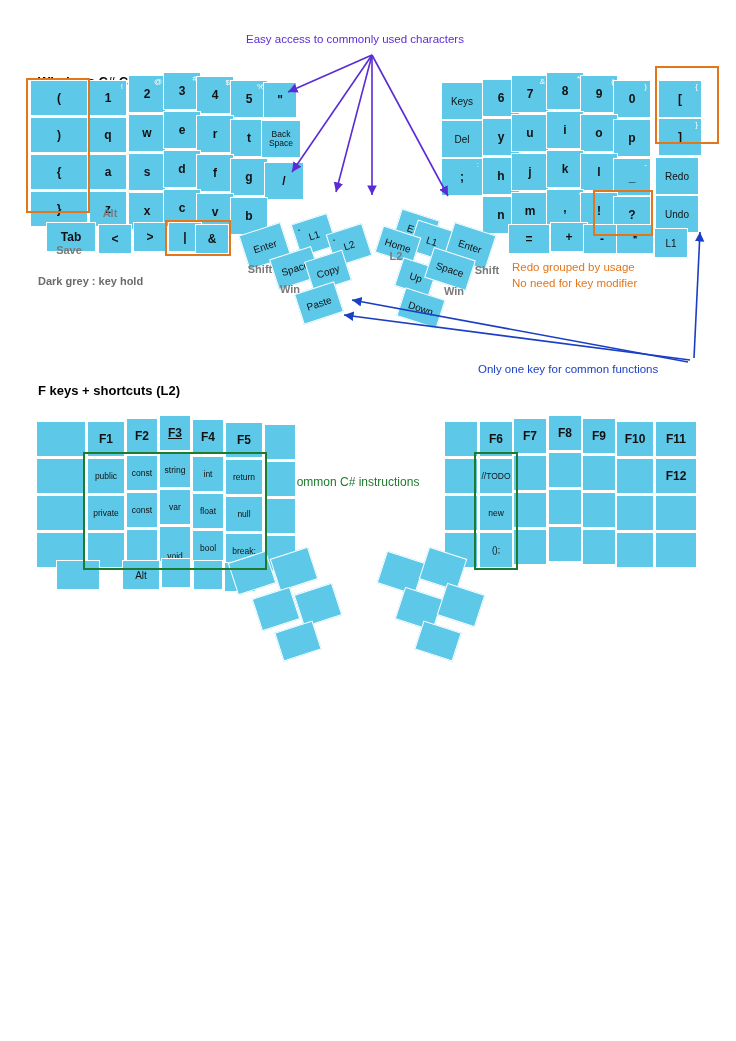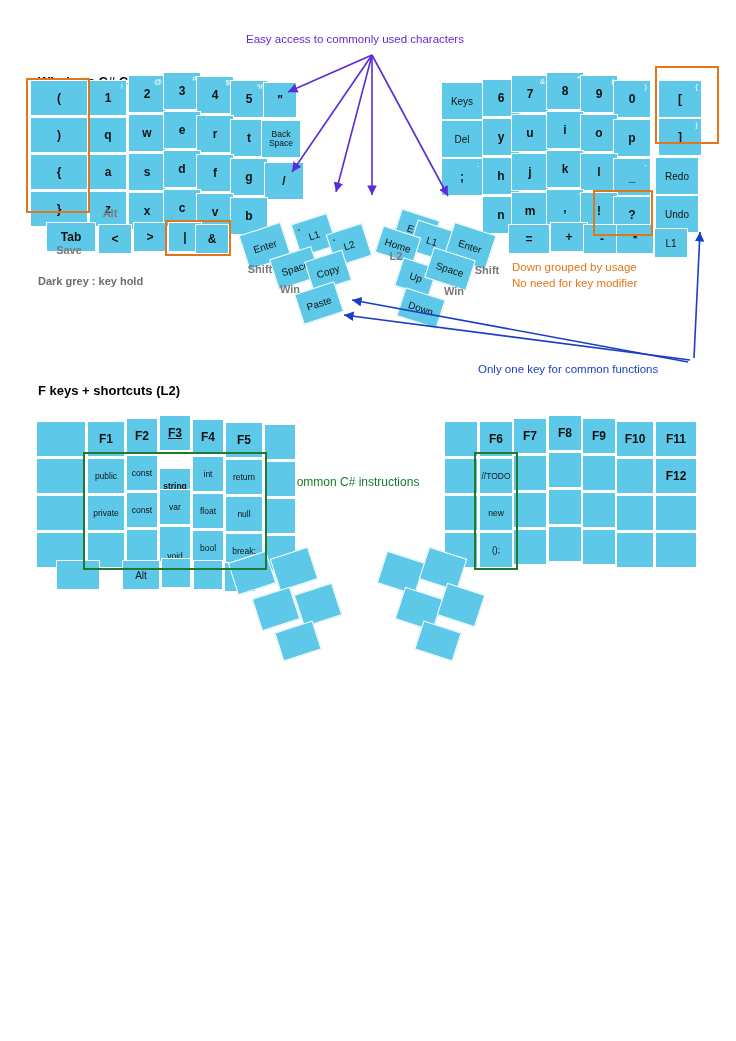--- a/index.html
+++ b/index.html
@@ -88,21 +88,21 @@
 </style>
 </head>
 <body>
 
 <div class="canvas">
 
   <div class="ttl" style="left:38px; top:46px;margin-top:28px;">Windows C# Coder</div>
   <div class="ttl" style="left:38px; top:383px;">F keys + shortcuts (L2)</div>
 
   <div class="note purple" style="left:246px; top:33px;">Easy access to commonly used characters</div>
-  <div class="note orange" style="left:512px; top:261px;">Down grouped by usage</div>
+  <div class="note orange" style="left:512px; top:261px;">Redo grouped by usage</div>
   <div class="note orange" style="left:512px; top:277px;">No need for key modifier</div>
   <div class="note blue" style="left:478px; top:363px;">Only one key for common functions</div>
   <div class="note grey" style="left:38px; top:275px;">Dark grey : key hold</div>
   <div class="note green" style="left:288px; top:475px;">Common C# instructions</div>
 
   <div id="keys-layer1">
       <div class="key " style="left: 30px; top: 80px; width: 58px; height: 36px;">
         <span>(</span>
       </div>
       <div class="key " style="left: 89px; top: 80px; width: 38px; height: 36px;">
@@ -376,21 +376,21 @@
         <span>F5</span>
       </div>
       <div class="key " style="left: 264px; top: 424px; width: 32px; height: 36px;"></div>
       <div class="key " style="left: 36px; top: 458px; width: 50px; height: 36px;"></div>
       <div class="key tiny" style="left: 87px; top: 458px; width: 38px; height: 36px;">
         <span>public</span>
       </div>
       <div class="key tiny" style="left: 126px; top: 455px; width: 32px; height: 36px;">
         <span>const</span>
       </div>
-      <div class="key tiny" style="left: 159px; top: 468px; width: 32px; height: 36px; font-weight: bold;">
+      <div class="key tiny" style="left: 159px; top: 452px; width: 32px; height: 36px;">
         <span>string</span>
       </div>
       <div class="key tiny" style="left: 192px; top: 456px; width: 32px; height: 36px;">
         <span>int</span>
       </div>
       <div class="key tiny" style="left: 225px; top: 459px; width: 38px; height: 36px;">
         <span>return</span>
       </div>
       <div class="key " style="left: 264px; top: 461px; width: 32px; height: 36px;"></div>
       <div class="key " style="left: 36px; top: 495px; width: 50px; height: 36px;"></div>

